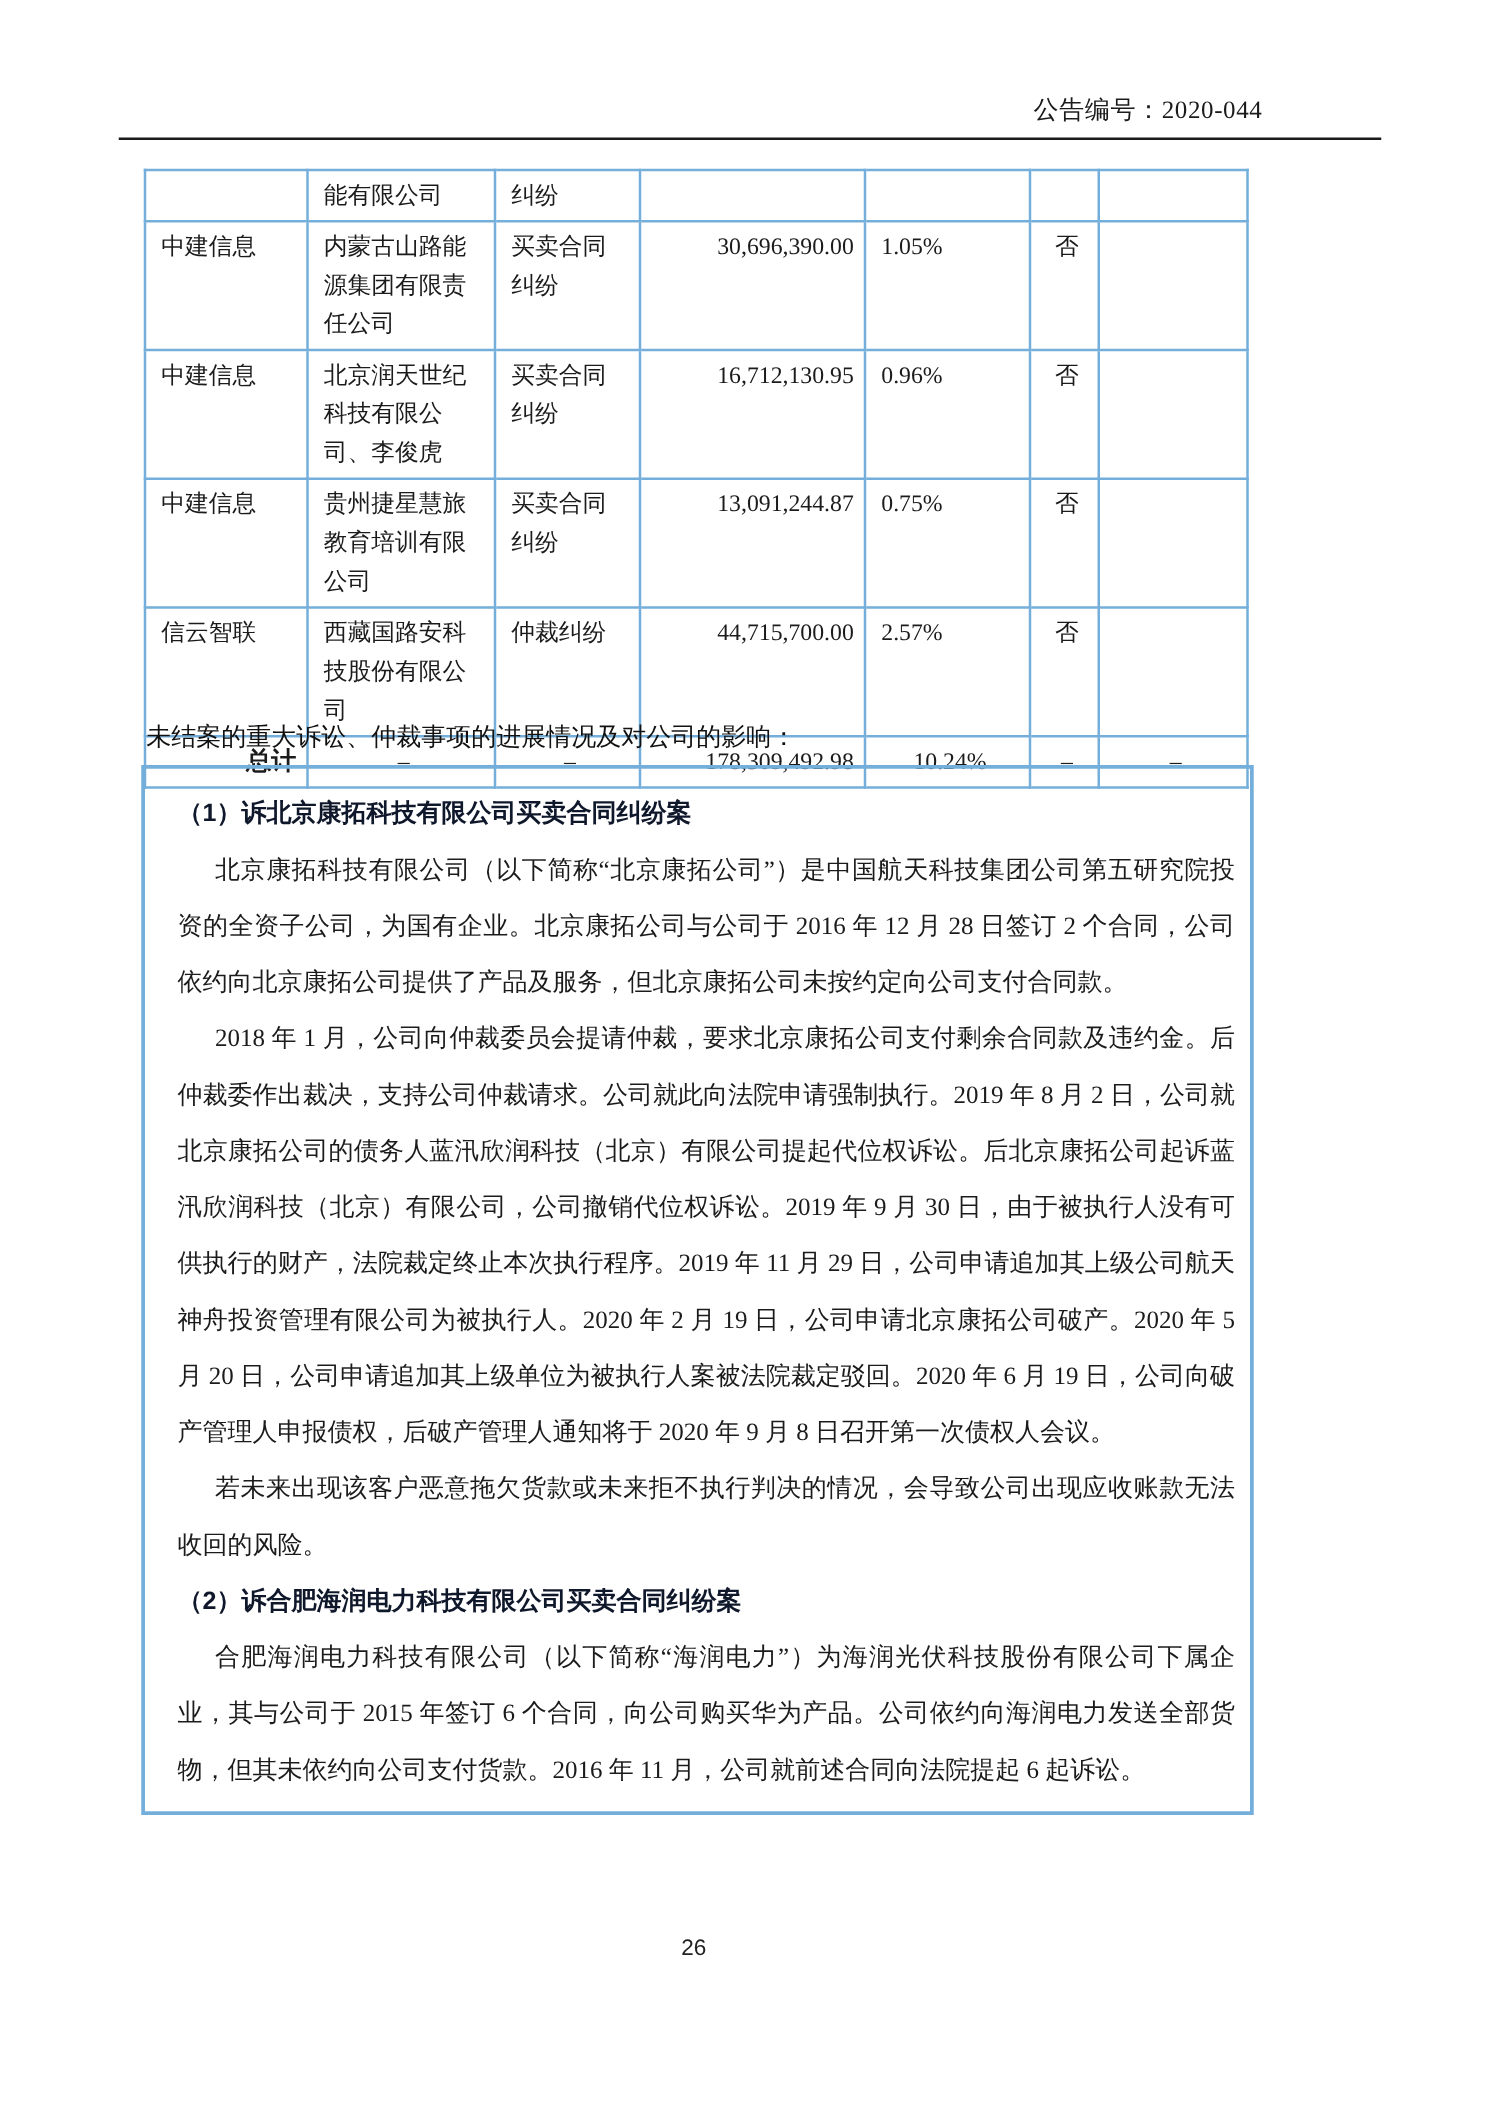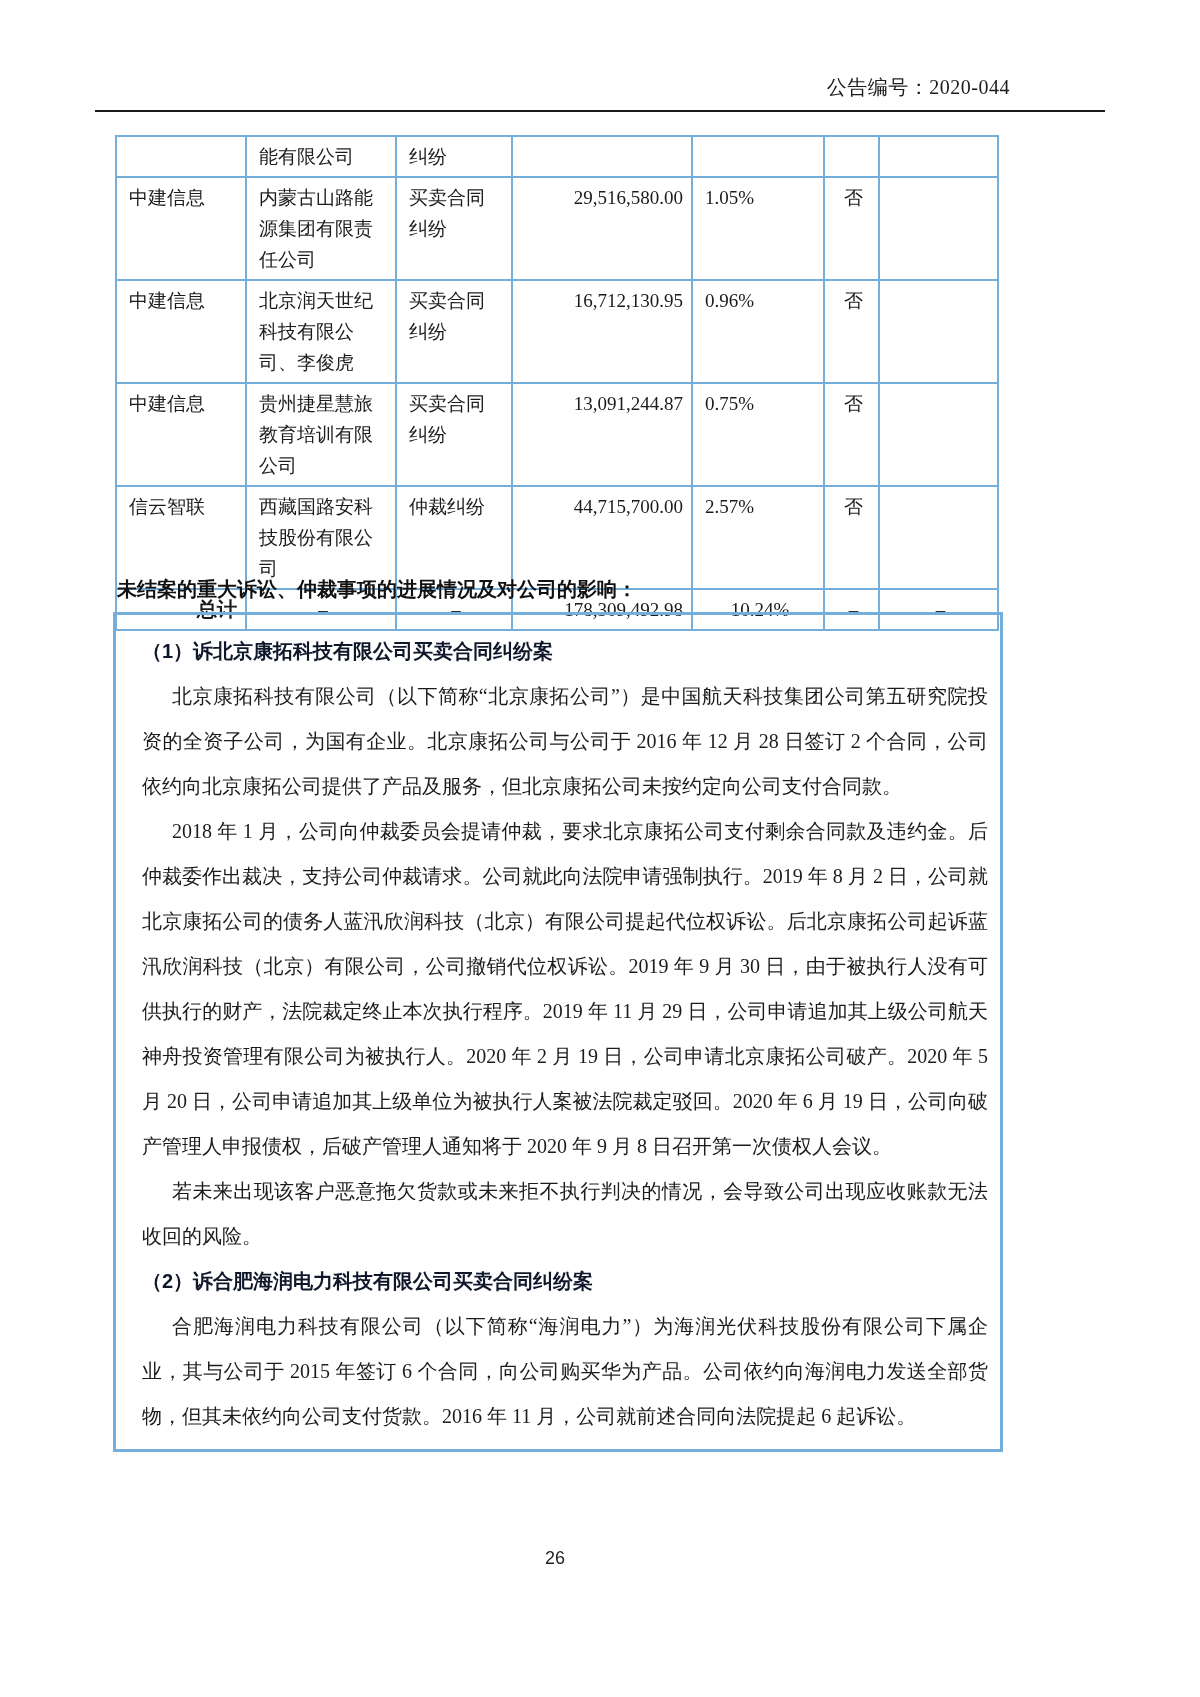--- a/index.html
+++ b/index.html
@@ -49,21 +49,21 @@
   tr.total td.c0 {
     font-weight:bold; font-family:"Liberation Sans","DejaVu Sans",sans-serif;
     font-size:20px;
     text-align:right;
   }
 
   
   .section-heading {
     position:absolute; top:576px; left:117px; width:890px;
     font-family:"Liberation Sans","DejaVu Sans",sans-serif;
-    font-weight:bold; font-size:20px; color:#111;
+    font-weight:normal; font-size:20px; color:#111;
   }
 
   
   .case-box {
     position:absolute; top:612px; left:113px; width:890px; min-height:818px;
     border:3px solid #74aedb;
     padding:14px 12px 10px 26px;
     font-size:20px; line-height:45px;
   }
   .case-heading {
@@ -108,21 +108,21 @@
           <td class="c2">纠纷</td>
           <td class="c3"></td>
           <td class="c4"></td>
           <td class="c5"></td>
           <td class="c6"></td>
         </tr>
         <tr class="r1">
           <td class="c0">中建信息</td>
           <td class="c1">内蒙古山路能源集团有限责任公司</td>
           <td class="c2">买卖合同纠纷</td>
-          <td class="c3">29,516,580.00</td>
+          <td class="c3">30,696,390.00</td>
           <td class="c4">1.05%</td>
           <td class="c5">否</td>
           <td class="c6"></td>
         </tr>
         <tr class="r2">
           <td class="c0">中建信息</td>
           <td class="c1">北京润天世纪科技有限公司、李俊虎</td>
           <td class="c2">买卖合同纠纷</td>
           <td class="c3">16,712,130.95</td>
           <td class="c4">0.96%</td>

